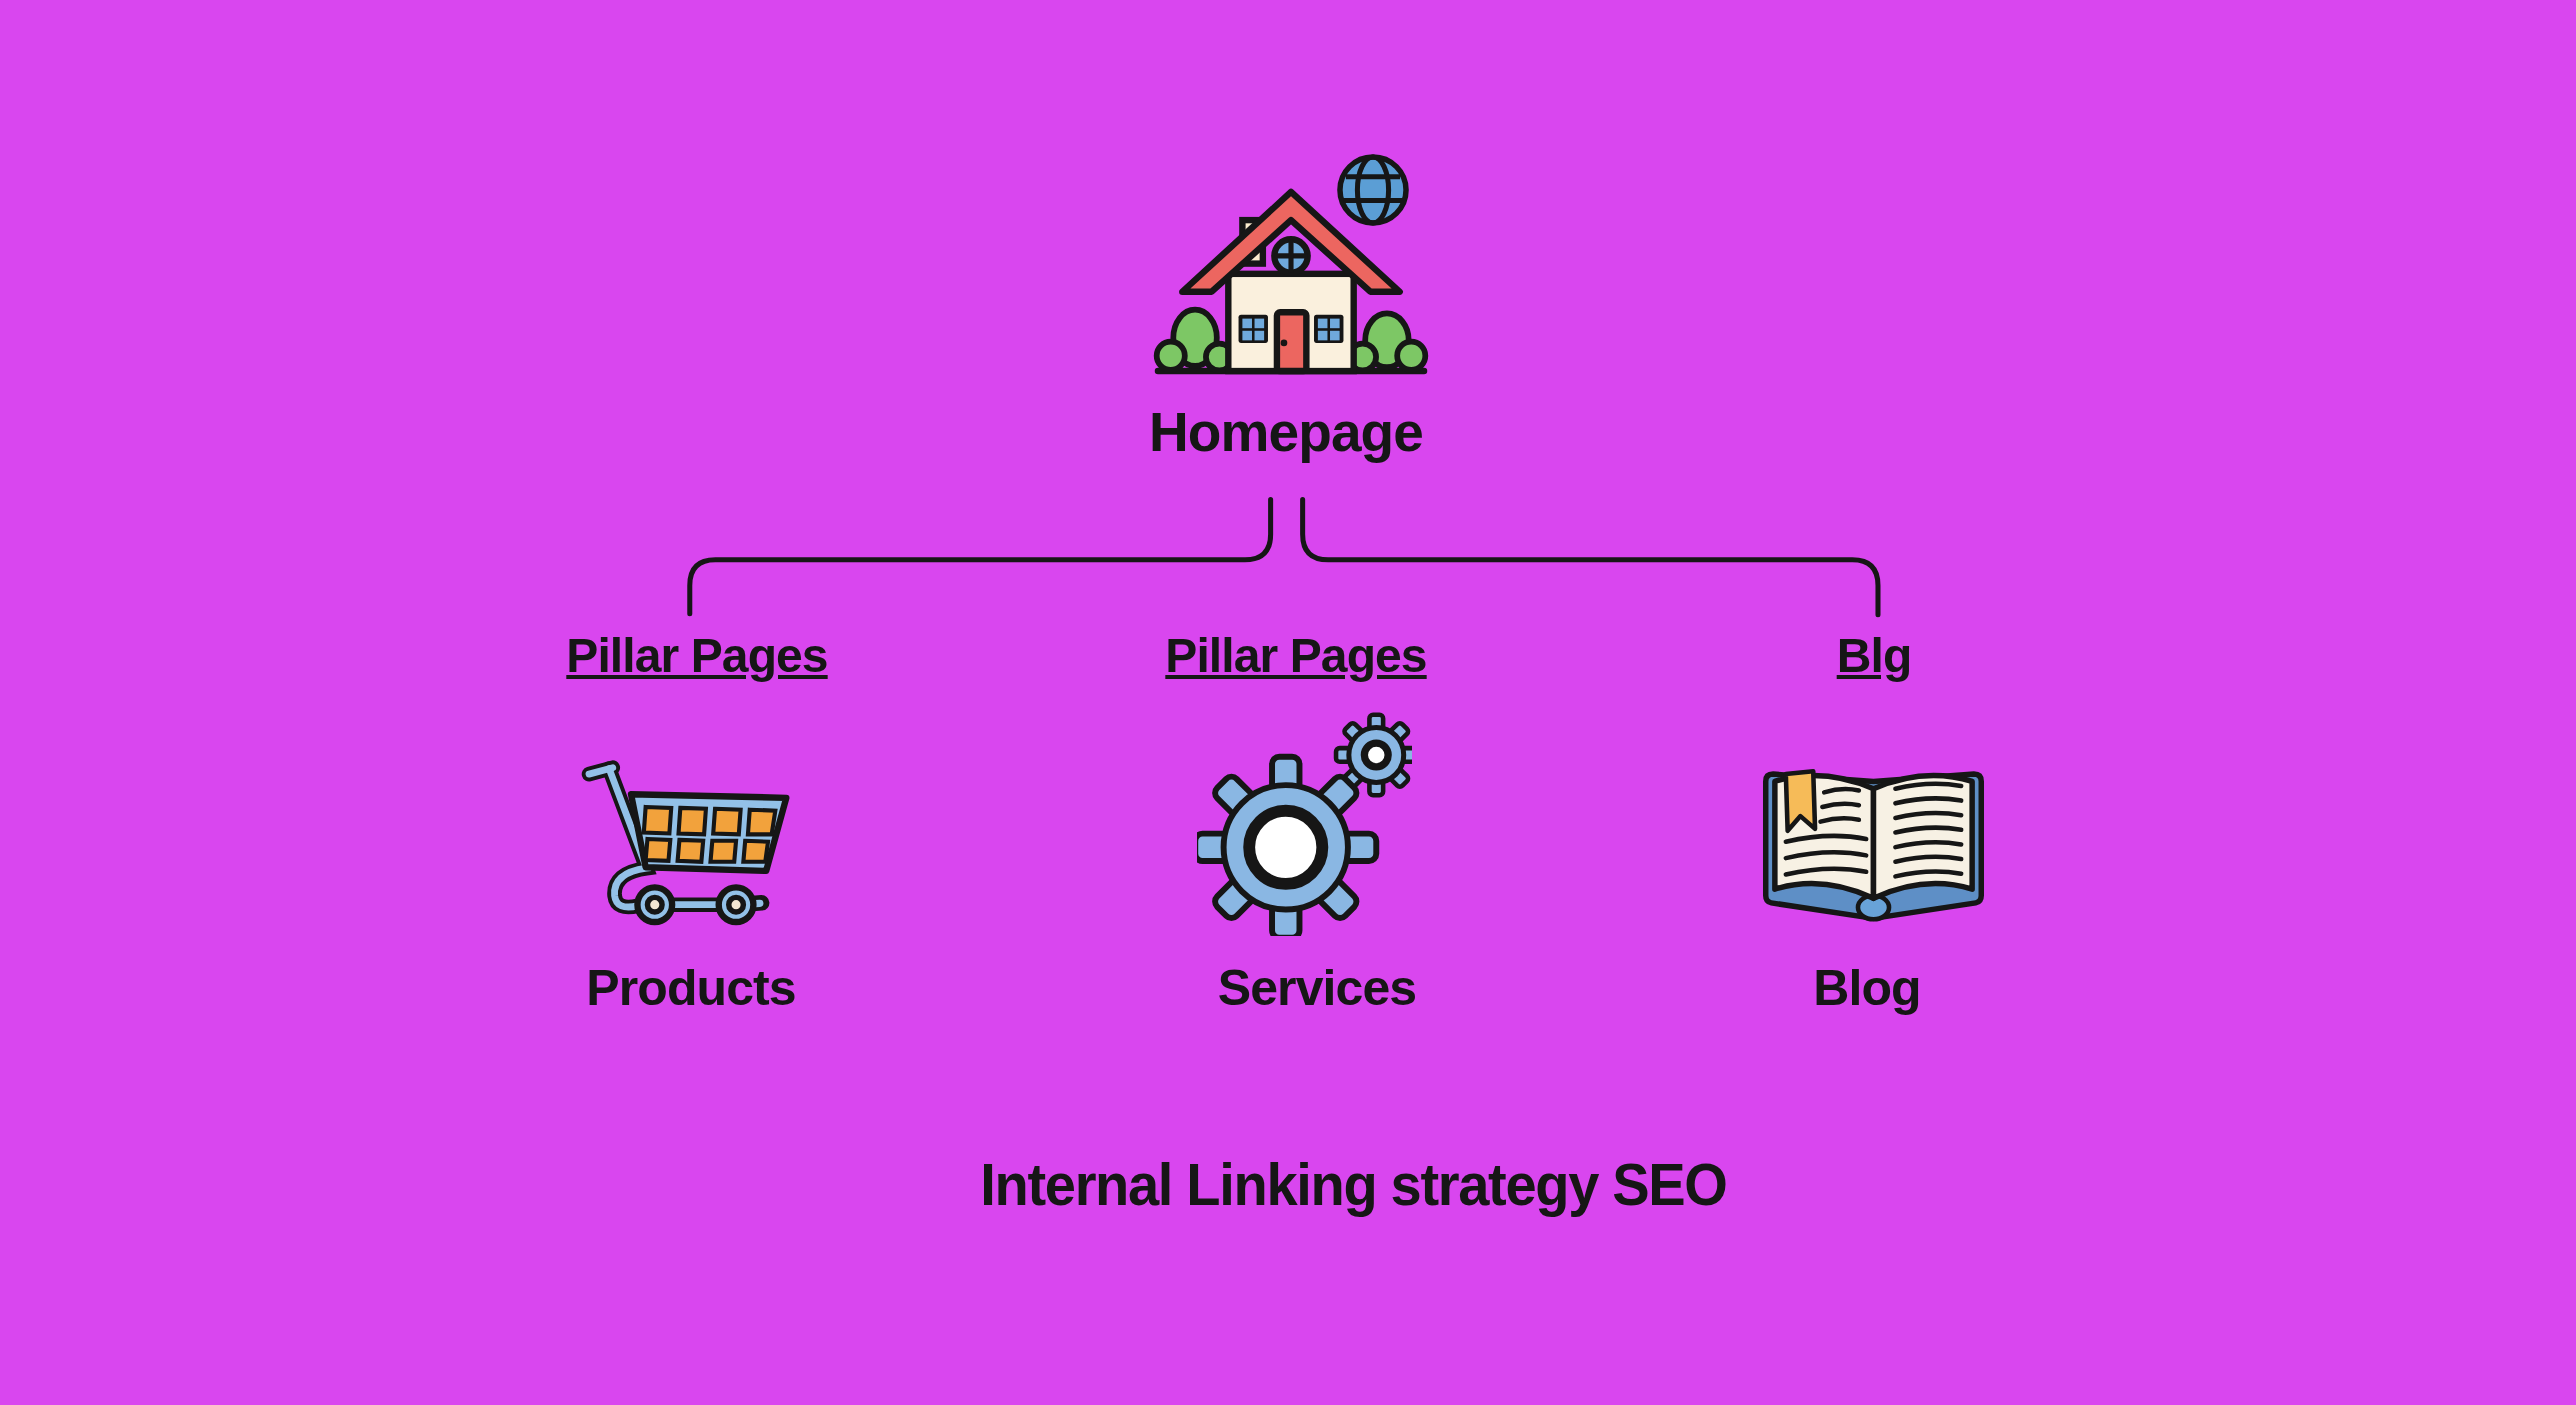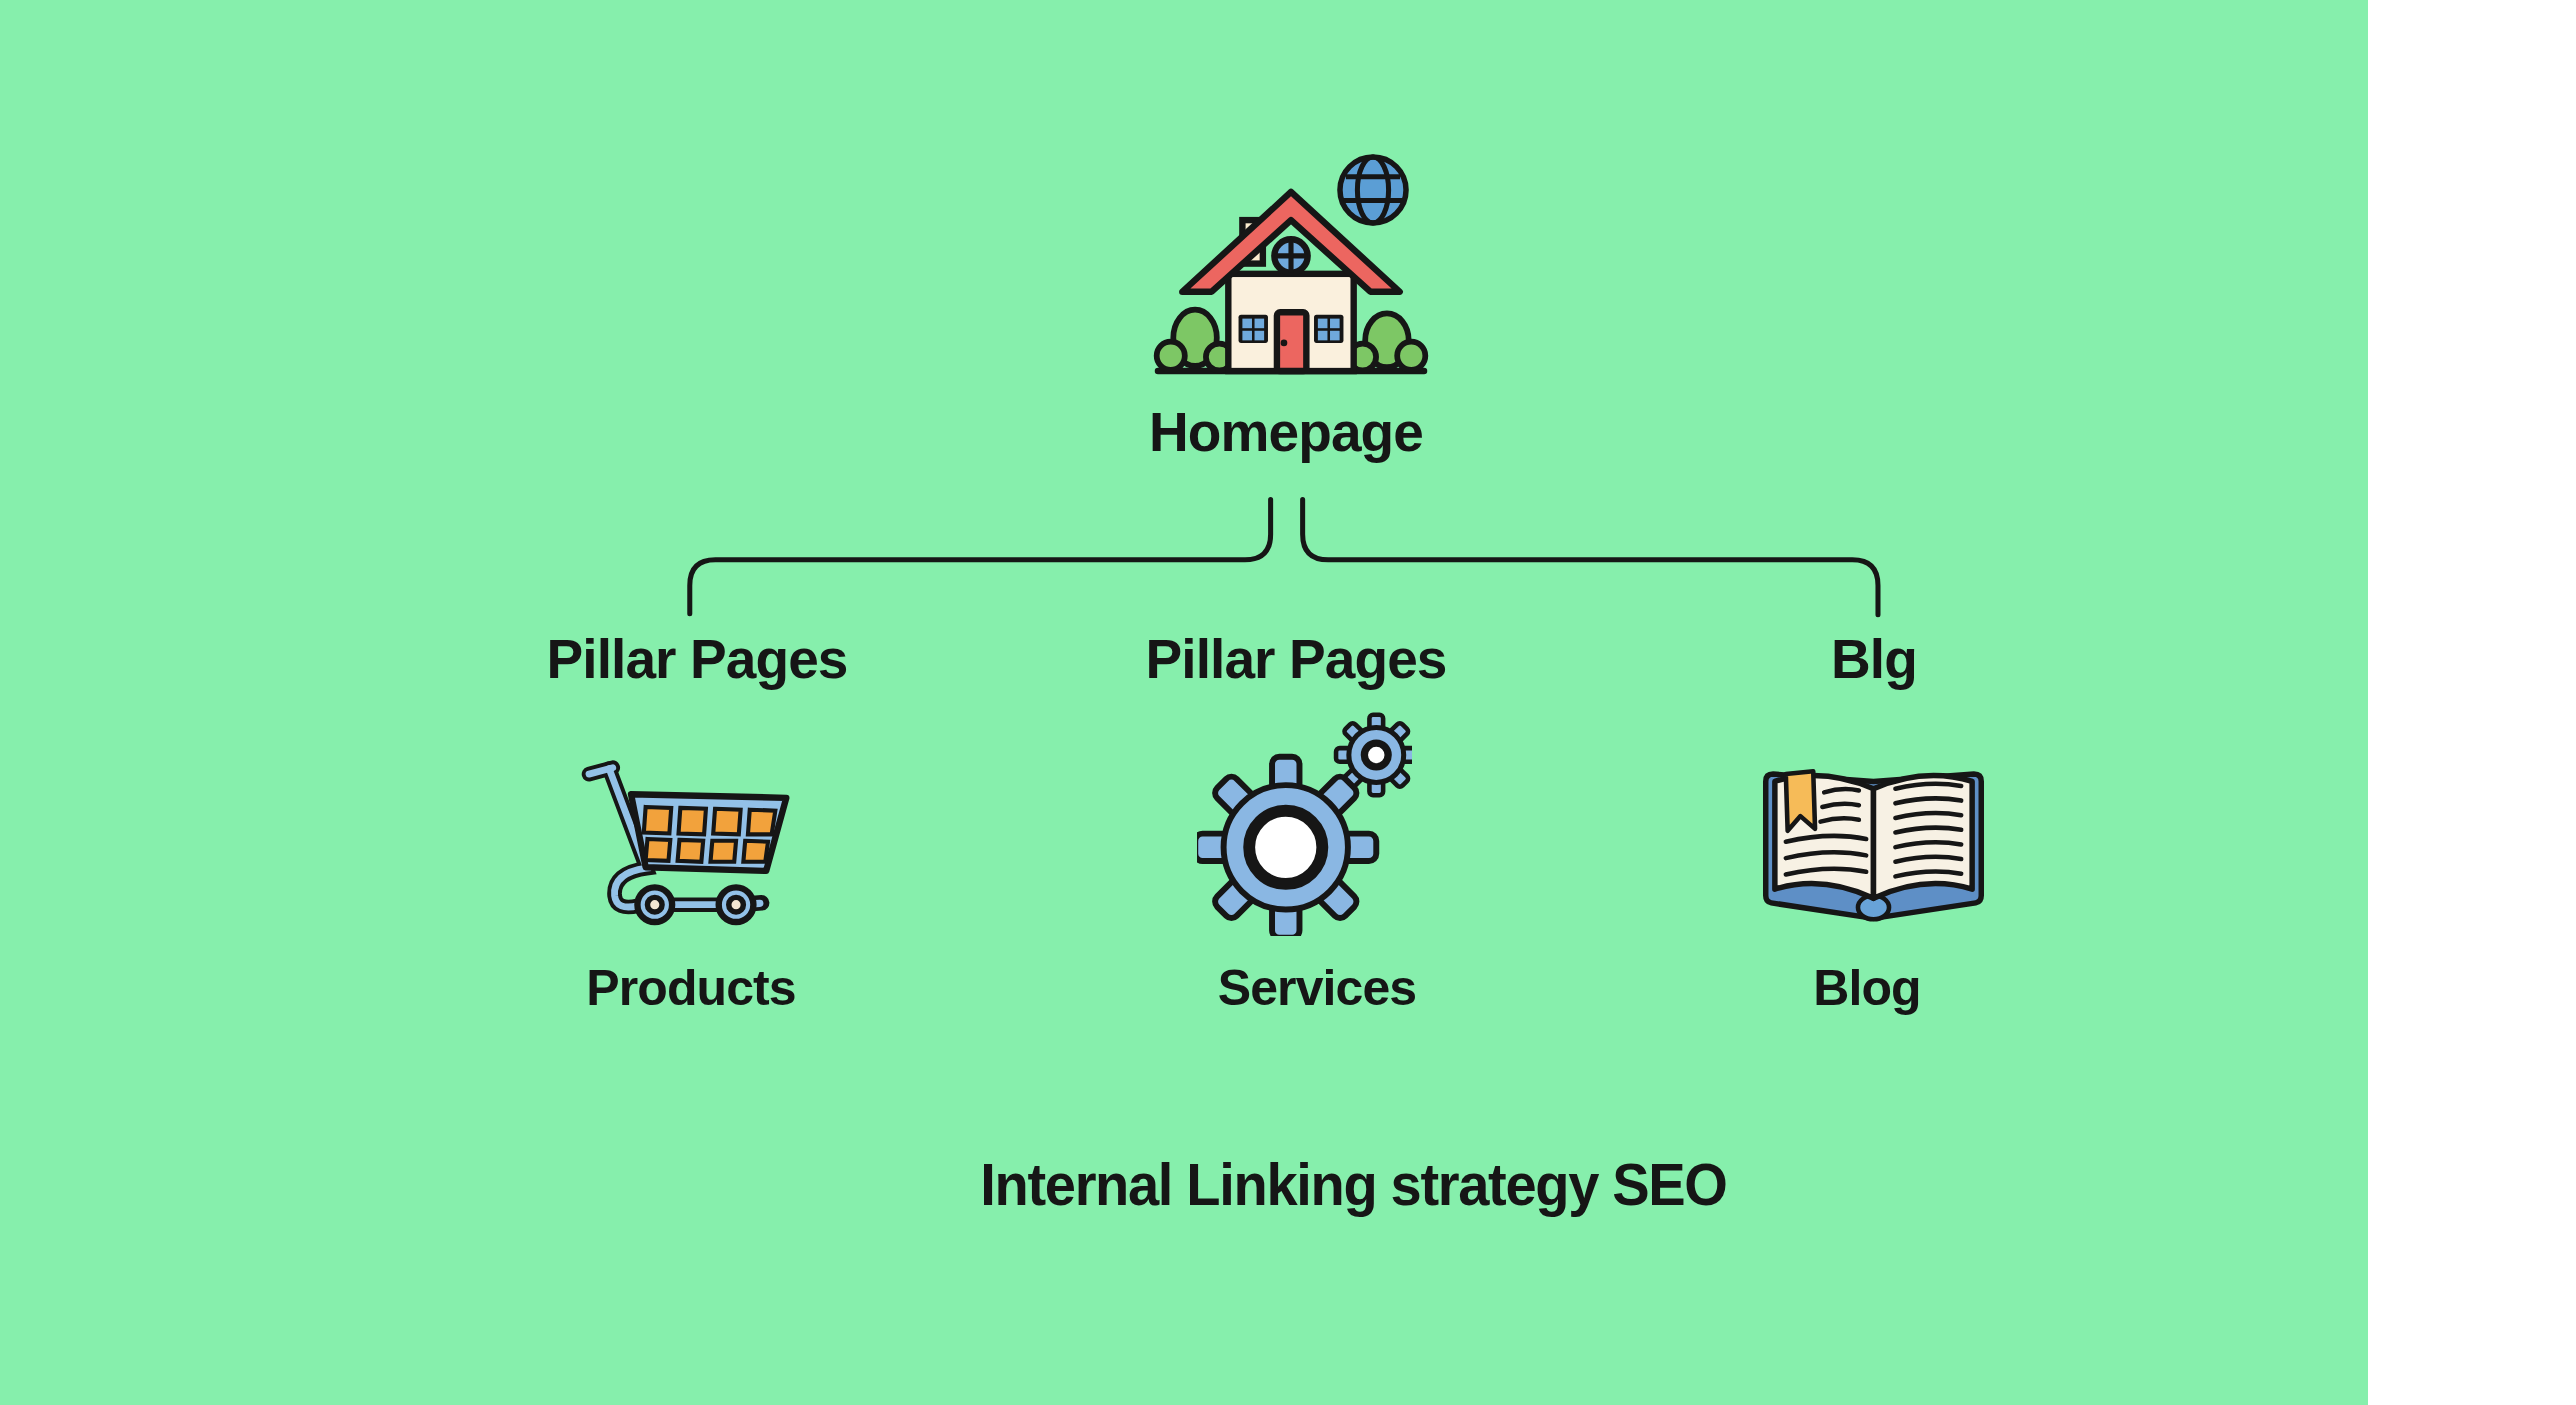--- a/index.html
+++ b/index.html
@@ -1,21 +1,21 @@
 <!DOCTYPE html>
 <html style="font-size:14.6px"><head>
 <meta charset="utf-8">
 <style>
   html,body{margin:0;padding:0;background:#ffffff;}
-  #canvas{position:relative;width:2368px;height:1405px;background:#86efac;overflow:hidden;
+  #canvas{position:relative;width:2576px;height:1405px;background:#d946ef;overflow:hidden;
           font-family:"Liberation Sans",sans-serif;}
   .abs{position:absolute;}
   .label-text{position:absolute;font-family:"Liberation Sans",sans-serif;font-weight:700;
               color:#161616;text-align:center;line-height:1;white-space:nowrap;}
-  .node-heading{font-size:55px;letter-spacing:-0.9px;}
+  .node-heading{font-size:48px;letter-spacing:-0.9px;text-decoration:underline;}
   .node-label{font-size:50px;letter-spacing:-0.9px;}
   #homepage-label{left:1103px;top:405px;width:366px;font-size:55px;letter-spacing:-0.9px;}
   #heading-left{left:514px;top:632px;width:366px;}
   #heading-center{left:1113px;top:632px;width:366px;}
   #heading-right{left:1691px;top:632px;width:366px;}
   #label-products{left:508px;top:963px;width:366px;}
   #label-services{left:1134px;top:963px;width:366px;}
   #label-blog{left:1684px;top:963px;width:366px;}
   #caption{left:962px;top:1156px;width:732px;font-size:59px;letter-spacing:-1.4px;
            transform:scaleX(0.95);transform-origin:center;}

